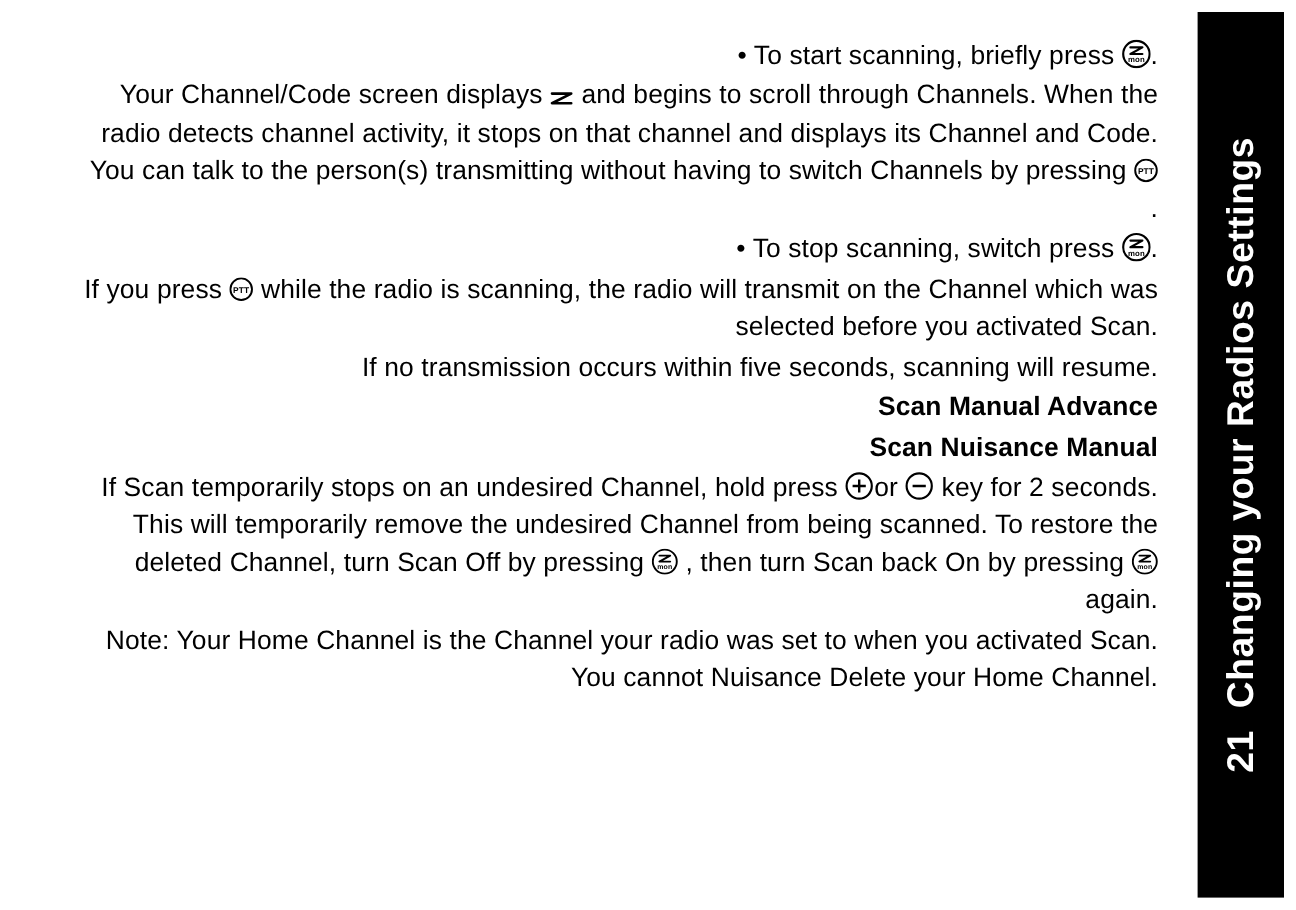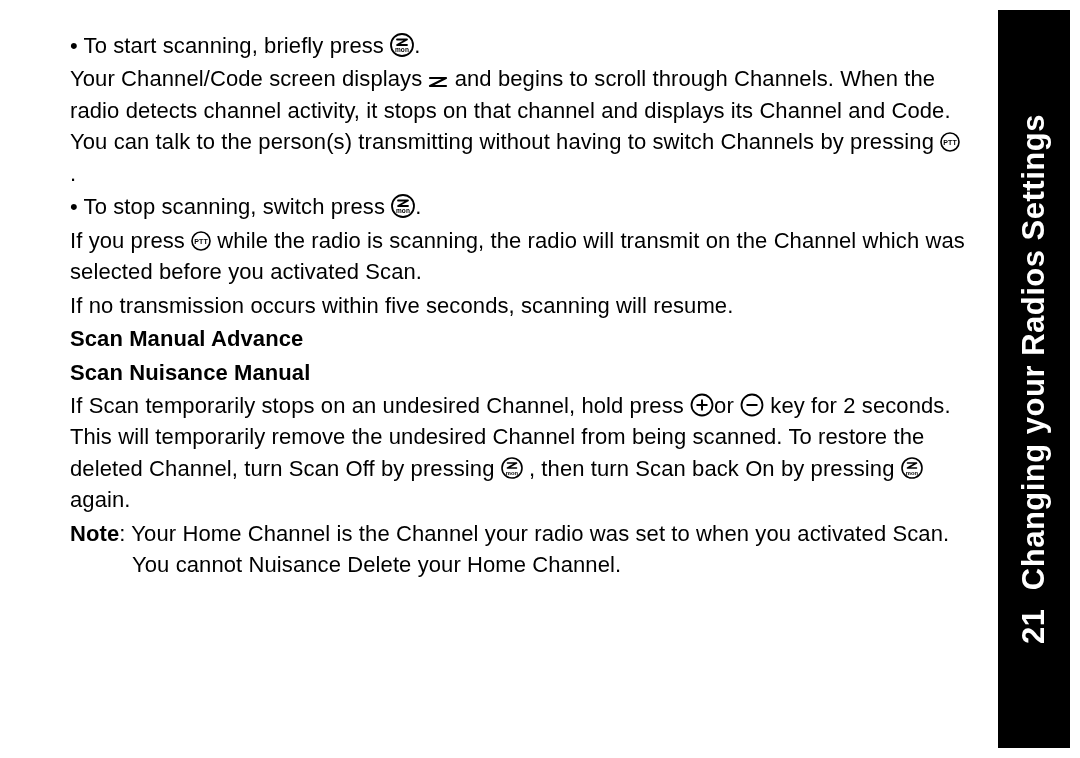--- a/index.html
+++ b/index.html
@@ -10,20 +10,21 @@
     background: #ffffff;
     font-family: Arial, Helvetica, sans-serif;
     color: #000;
     overflow: hidden;
   }
   .page {
     position: relative;
     width: 1080px;
     height: 758px;
     box-sizing: border-box;
+    text-align: right;
   }
   .content {
     position: absolute;
     left: 70px;
     top: 30px;
     width: 895px;
     font-size: 22px;
     line-height: 1.43;
     letter-spacing: 0.1px;
   }
@@ -31,21 +32,21 @@
     margin: 0 0 2px 0;
   }
   .bold {
     font-weight: bold;
   }
   .note-indent {
     padding-left: 62px;
     text-indent: -62px;
   }
   .note-label {
-    font-weight: bold;
+    font-weight: normal;
     margin-top: 41px;
   }
   .sidebar {
     position: absolute;
     right: 10px;
     top: 10px;
     width: 72px;
     height: 738px;
     background: #000;
     color: #fff;

